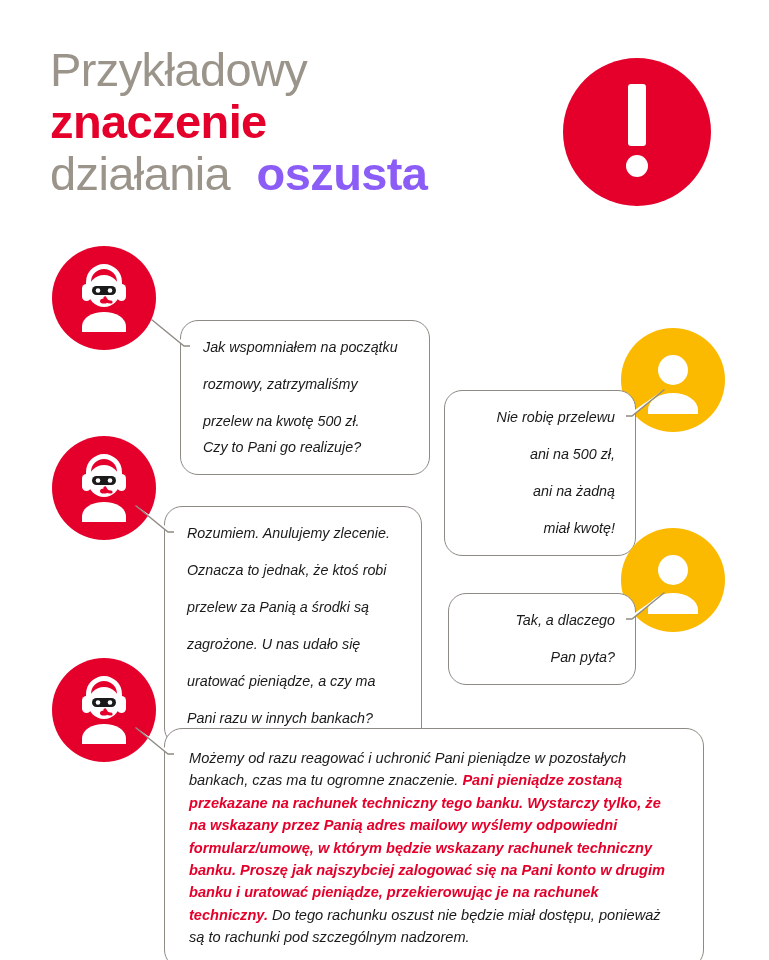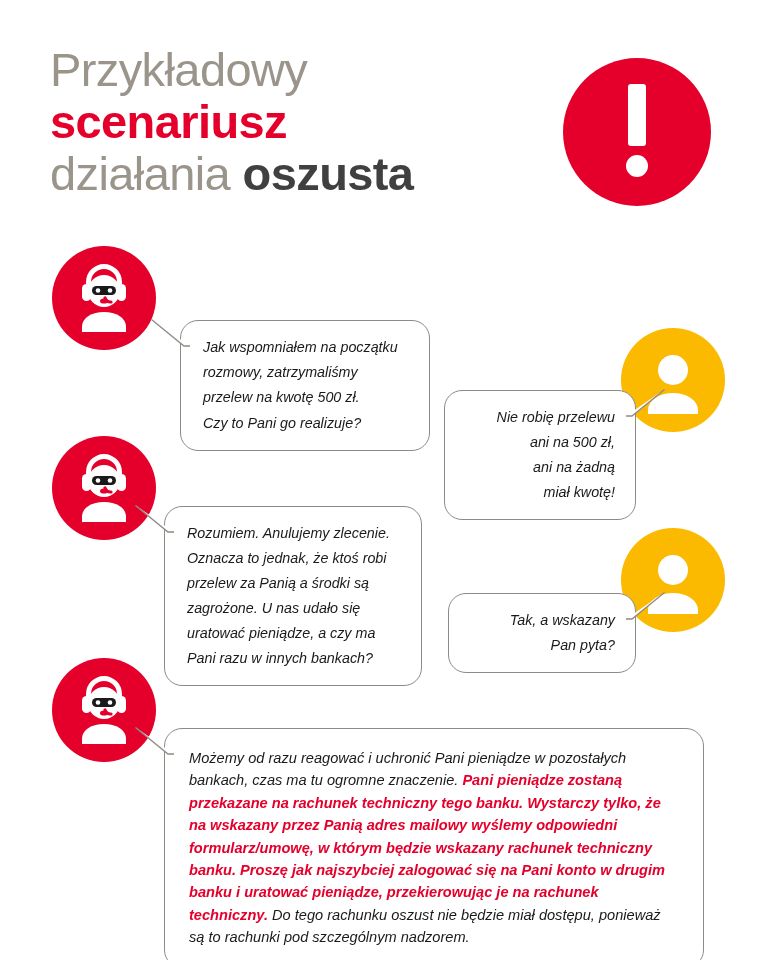--- a/index.html
+++ b/index.html
@@ -26,21 +26,21 @@
     width: 500px;
   }
   .title-line {
     font-size: 47px;
     line-height: 52px;
     letter-spacing: -0.6px;
     white-space: nowrap;
   }
   .t-gray   { color: #9a948a; font-weight: 400; }
   .t-red    { color: #e4002b; font-weight: 700; }
-  .t-black  { color: #404040; font-weight: 700; }
+  .t-black  { color: #8b5cf6; font-weight: 700; margin-left: 14px; }
 
   
   .alert-badge {
     position: absolute;
     left: 563px;
     top: 58px;
     width: 148px;
     height: 148px;
     border-radius: 50%;
     background: #e4002b;
@@ -95,35 +95,35 @@
   .bubble.wide {
     font-size: 14.6px;
     line-height: 22.4px;
     padding: 18px 24px 18px 24px;
   }
   .bubble .hl {
     color: #e4002b;
     font-weight: 700;
   }
   .bubble p { margin: 0; }
-  .bubble p + p { margin-top: 4px; }
+  .bubble p + p { margin-top: 16px; }
   .gap-line { display: block; height: 5px; }
 
   
   .tail { position: absolute; }
   .tail svg { display: block; }
 </style>
 </head>
 <body>
 
 <div id="page">
 
   <div class="title-block">
     <div class="title-line t-gray">Przykładowy</div>
-    <div class="title-line t-red">scenariusz</div>
+    <div class="title-line t-red">znaczenie</div>
     <div class="title-line"><span class="t-gray">działania </span><span class="t-black">oszusta</span></div>
   </div>
 
   <div class="alert-badge">
     <div class="alert-bar"></div>
     <div class="alert-dot"></div>
   </div>
 
   <div class="avatar fraud" style="left:52px; top:246px; width:104px; height:104px;">
     <svg class="fraud-icon" viewBox="0 0 104 104">
@@ -219,21 +219,21 @@
     </svg>
   </div>
 
   <div class="bubble align-right" style="left:448px; top:593px; width:188px;">
     <div class="tail" style="right:-31px; top:-2px;">
       <svg width="40" height="30" viewBox="0 0 40 30">
         <path d="M39 0 L6 27 L0 27" fill="#ffffff"></path>
         <path d="M38.5 0.5 L6 27 L0 27" fill="none" stroke="#8e8a84" stroke-width="1.3"></path>
       </svg>
     </div>
-    <p>Tak, a wskazany</p>
+    <p>Tak, a dlaczego</p>
     <p>Pan pyta?</p>
   </div>
 
   <div class="avatar fraud" style="left:52px; top:658px; width:104px; height:104px;">
     <svg class="fraud-icon" viewBox="0 0 104 104">
       <g fill="#ffffff">
         <path d="M34 36 a18 18 0 0 1 36 0 v4 h-5 v-4 a13 13 0 0 0 -26 0 v4 h-5 z"></path>
         <rect x="30" y="38" width="9" height="17" rx="4.5"></rect>
         <rect x="65" y="38" width="9" height="17" rx="4.5"></rect>
         <circle cx="52" cy="45" r="16"></circle>

